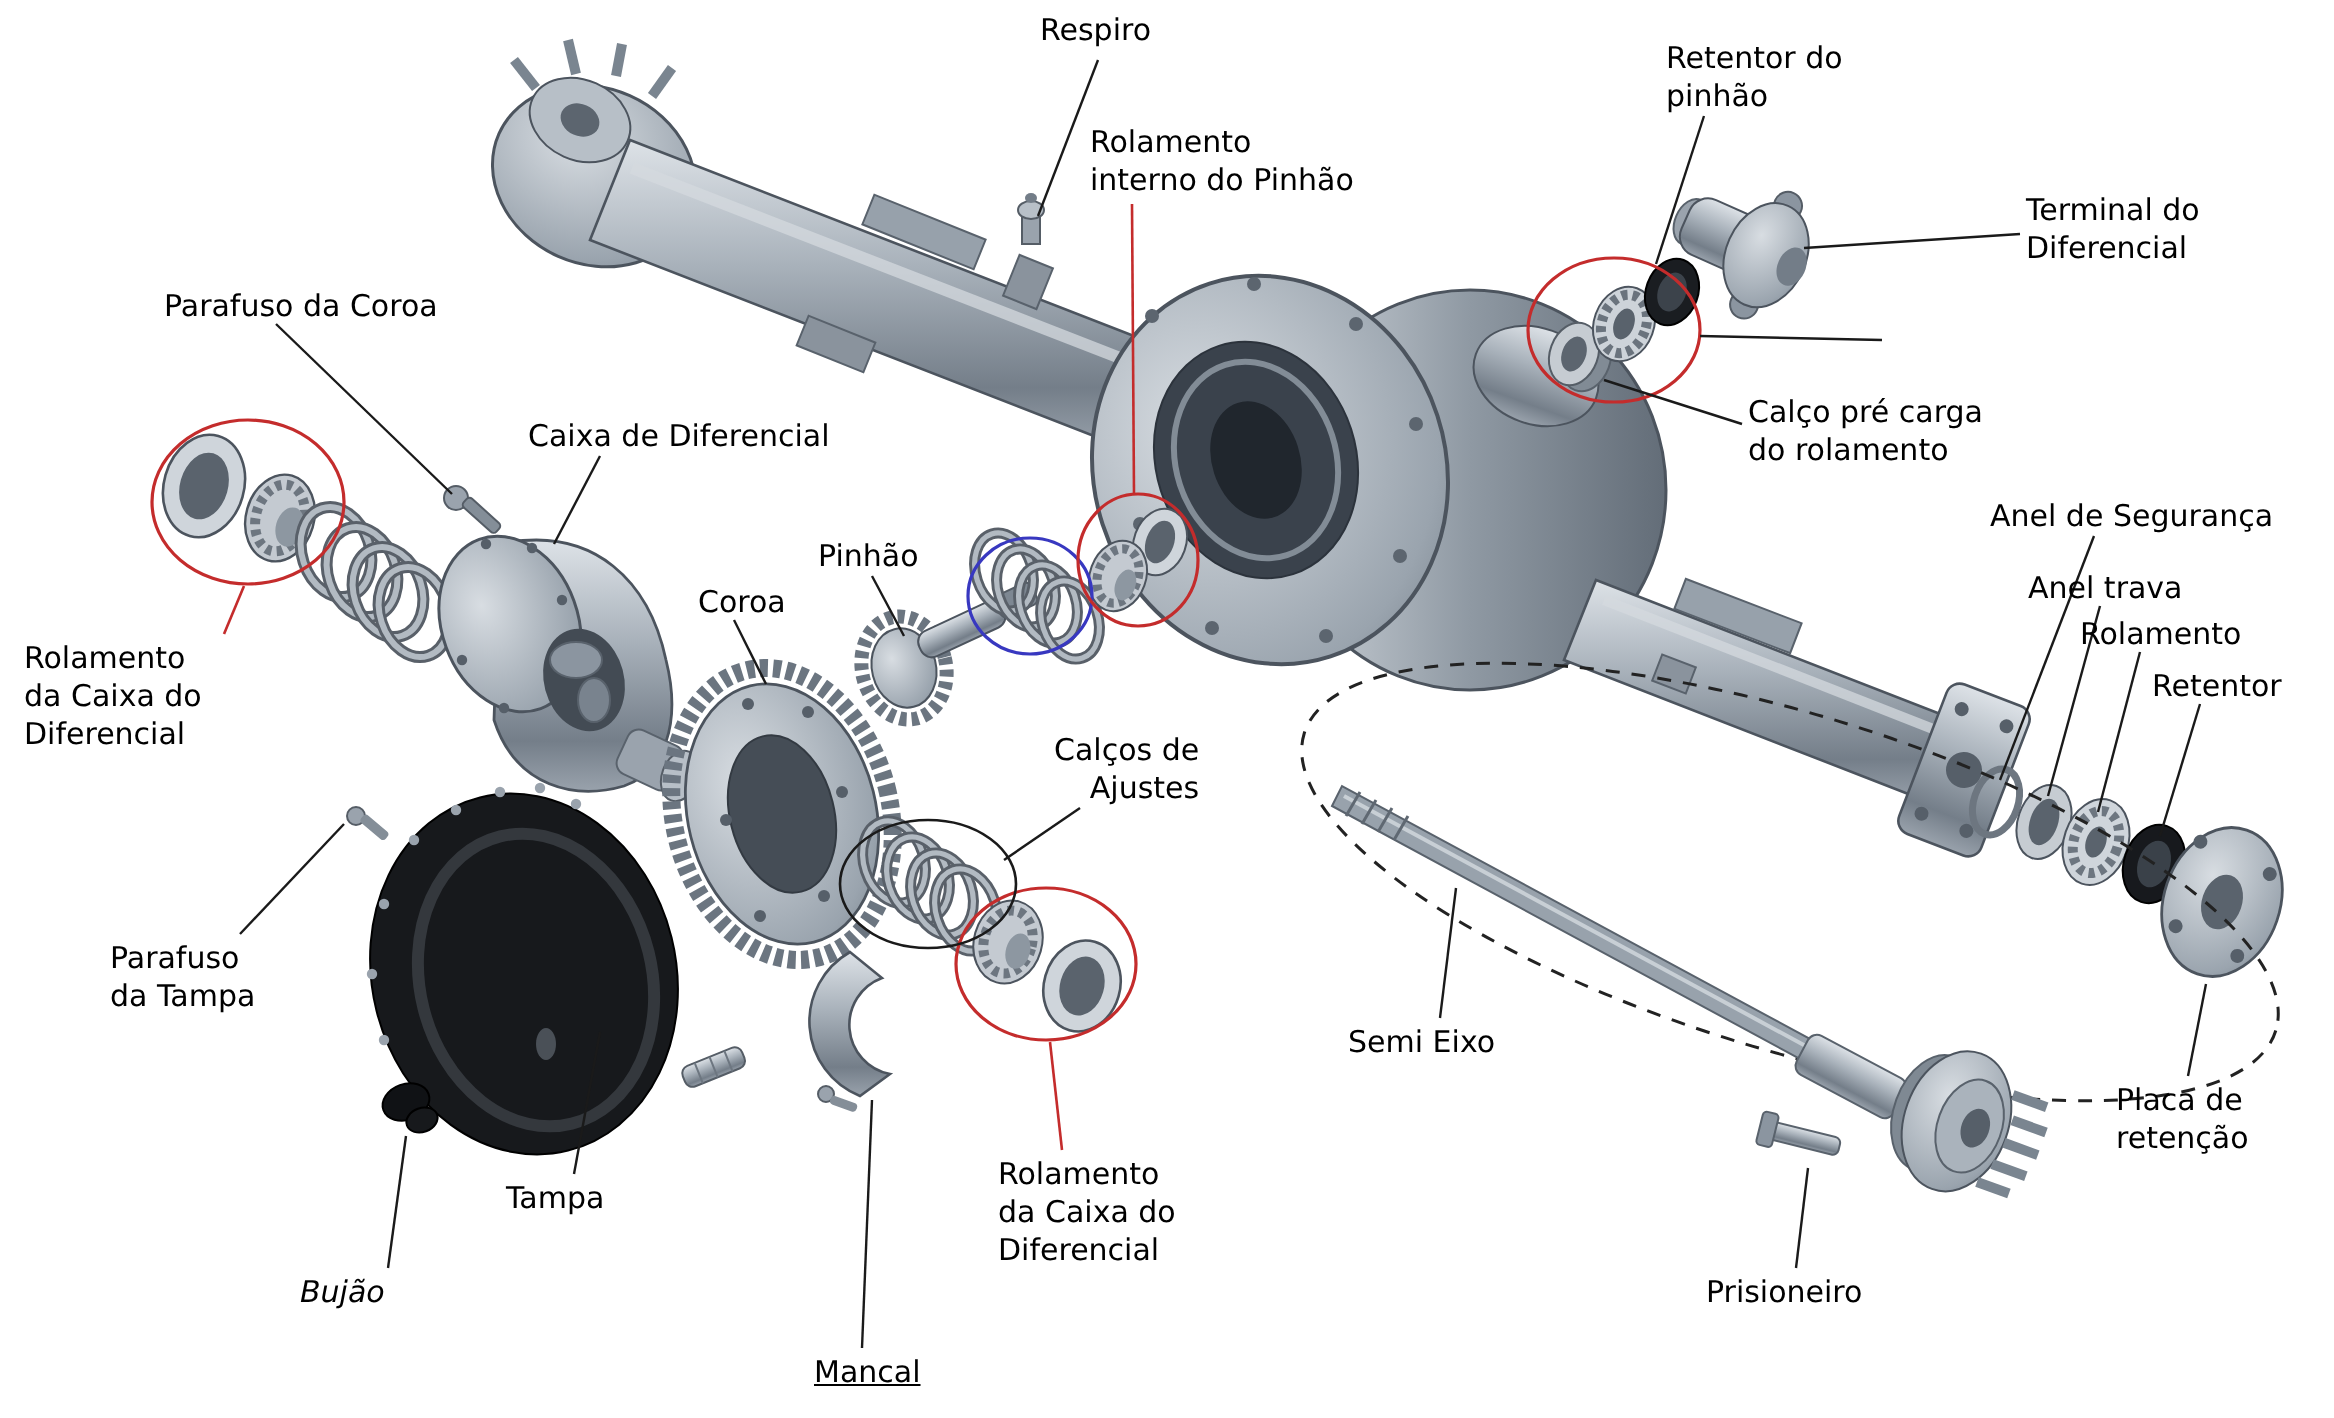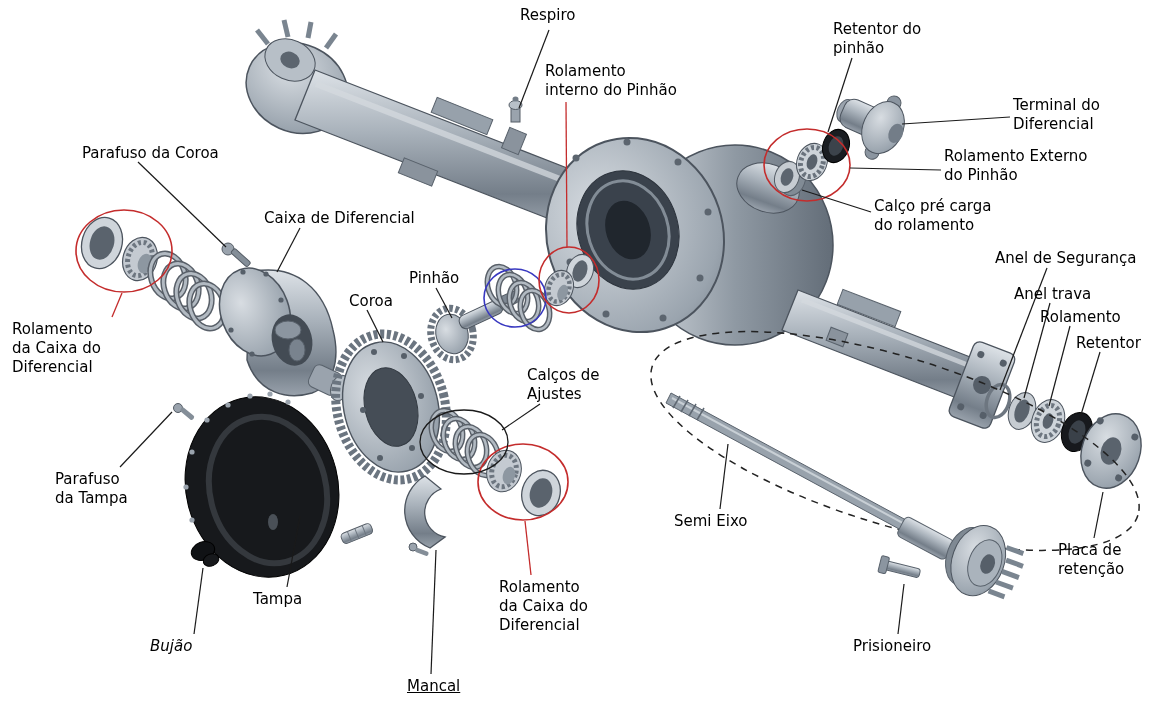--- a/index.html
+++ b/index.html
@@ -6,21 +6,21 @@
   html,body { background:#ffffff; }
   .stage {
     position:relative; width:1167px; height:709px; background:#fff; overflow:hidden;
     font-family:"DejaVu Sans","Liberation Sans",sans-serif;
   }
   .stage svg.art { position:absolute; left:0; top:0; display:block; }
   .label {
     position:absolute; font-size:15px; line-height:19px; color:#000;
     white-space:pre-line; letter-spacing:0;
   }
-  .label.center { text-align:left; }
+  .label.center { text-align:right; }
 </style>
 </head>
 <body>
 
 <div class="stage">
 
 <svg class="art" width="1167" height="709" viewBox="0 0 1167 709">
   <defs>
     <linearGradient id="gM" x1="0" y1="0" x2="0" y2="1">
       <stop offset="0" stop-color="#dde2e7"></stop>
@@ -393,22 +393,20 @@
   </g>
 </svg>
 
 <div class="label" style="left:520px; top:6px;">Respiro</div>
 <div class="label" style="left:545px; top:62px;">Rolamento
 interno do Pinhão</div>
 <div class="label" style="left:833px; top:20px;">Retentor do
 pinhão</div>
 <div class="label" style="left:1013px; top:96px;">Terminal do
 Diferencial</div>
-<div class="label" style="left:944px; top:147px;">Rolamento Externo
-do Pinhão</div>
 <div class="label" style="left:874px; top:197px;">Calço pré carga
 do rolamento</div>
 <div class="label" style="left:995px; top:249px;">Anel de Segurança</div>
 <div class="label" style="left:1014px; top:285px;">Anel trava</div>
 <div class="label" style="left:1040px; top:308px;">Rolamento</div>
 <div class="label" style="left:1076px; top:334px;">Retentor</div>
 <div class="label" style="left:62px; top:144px;margin-left:20px;">Parafuso da Coroa</div>
 <div class="label" style="left:264px; top:209px;">Caixa de Diferencial</div>
 <div class="label" style="left:12px; top:320px;">Rolamento
 da Caixa do

